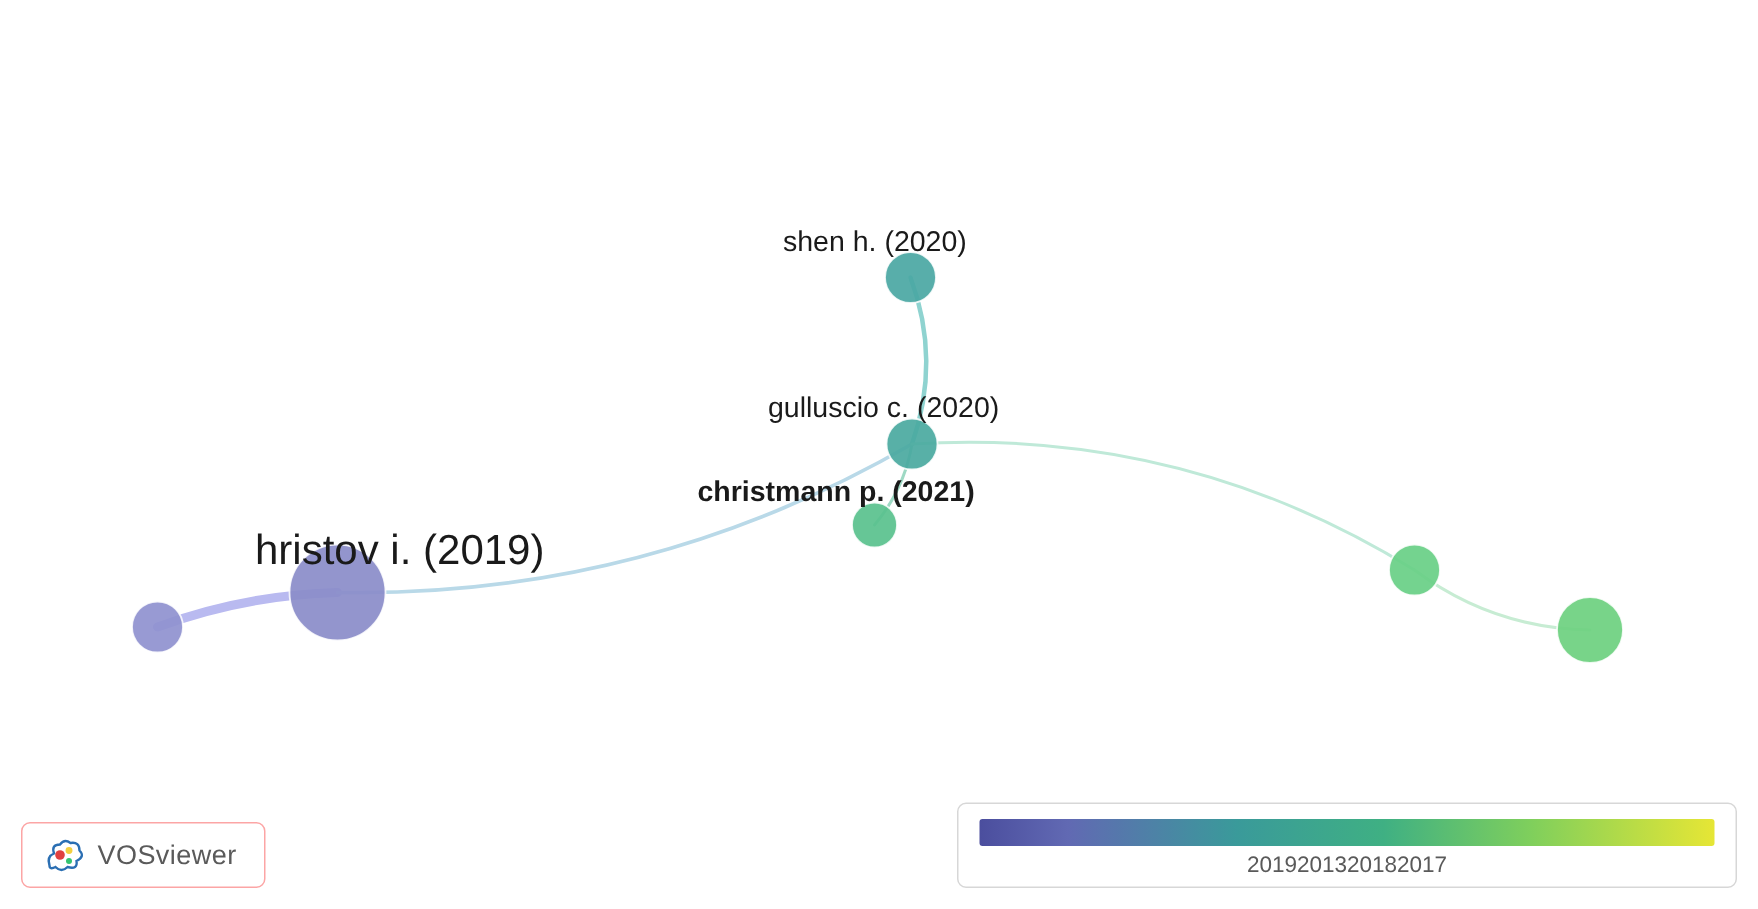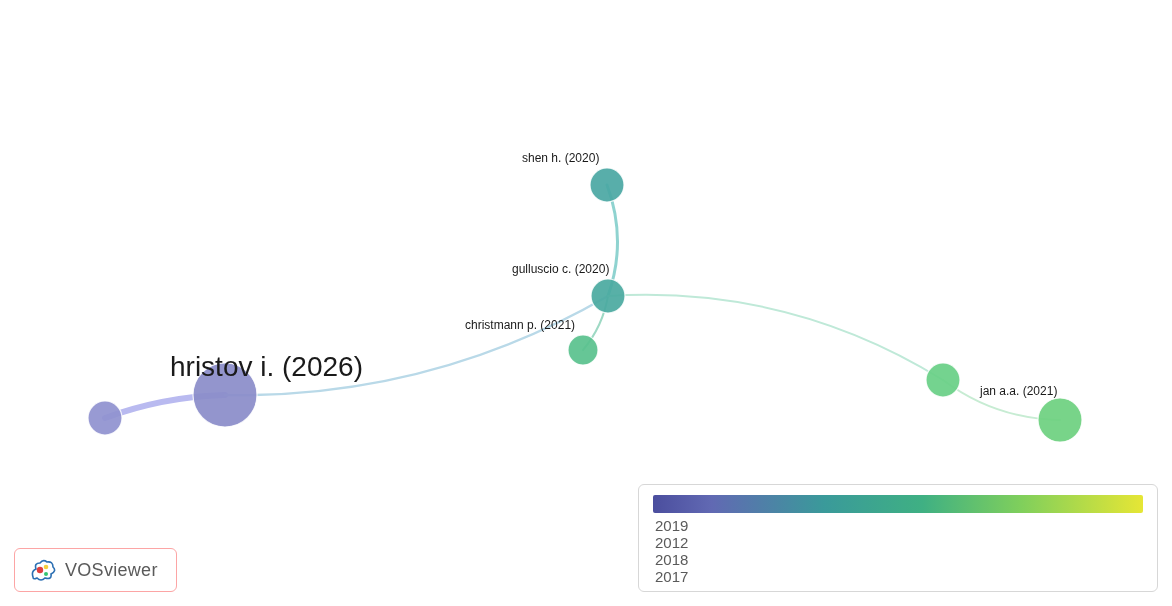--- a/index.html
+++ b/index.html
@@ -19,21 +19,21 @@
     height: 606px;
   }
   .node-label {
     position: absolute;
     font-size: 20px;
     color: #1a1a1a;
     white-space: nowrap;
     pointer-events: none;
   }
   .node-label.large { font-size: 28px; }
-  .node-label.med   { font-size: 12px; }
+  .node-label.med   { font-size: 19px; }
 
   
   .brand-box {
     position: absolute;
     left: 14px;
     bottom: 14px;
     padding: 8px 18px 8px 14px;
     border: 1px solid #fca5a5;
     border-radius: 6px;
     background: #ffffff;
@@ -62,21 +62,20 @@
     width: 100%;
     border-radius: 2px;
   }
   .legend-ticks {
     display: flex;
     justify-content: center;
     font-size: 15px;
     color: #5a5a5a;
     margin-top: 4px;
     padding: 0 2px;
-    flex-direction: column;
   }
 </style>
 </head>
 <body>
 
 <svg class="canvas" width="1172" height="606" viewBox="0 0 1172 606">
   <defs>
     <linearGradient id="legendGrad" x1="0%" y1="0%" x2="100%" y2="0%">
         <stop offset="0%" stop-color="#4b4e9e"></stop>
         <stop offset="12%" stop-color="#6169b3"></stop>
@@ -99,38 +98,37 @@
       <circle cx="105" cy="418" r="17" fill="#8f91cf" fill-opacity="0.92" stroke="rgba(255,255,255,0.85)" stroke-width="1.2"></circle>
       <circle cx="607" cy="185" r="17" fill="#4aa7a3" fill-opacity="0.92" stroke="rgba(255,255,255,0.85)" stroke-width="1.2"></circle>
       <circle cx="608" cy="296" r="17" fill="#4aa99f" fill-opacity="0.92" stroke="rgba(255,255,255,0.85)" stroke-width="1.2"></circle>
       <circle cx="583" cy="350" r="15" fill="#59c18d" fill-opacity="0.92" stroke="rgba(255,255,255,0.85)" stroke-width="1.2"></circle>
       <circle cx="943" cy="380" r="17" fill="#68cf85" fill-opacity="0.92" stroke="rgba(255,255,255,0.85)" stroke-width="1.2"></circle>
       <circle cx="1060" cy="420" r="22" fill="#6dd07f" fill-opacity="0.92" stroke="rgba(255,255,255,0.85)" stroke-width="1.2"></circle>
     </g>
 </svg>
 
 <div id="labels-layer" class="canvas">
-    <div class="node-label large" style="left: 170px; top: 351px;">hristov i. (2026)</div>
+    <div class="node-label large" style="left: 170px; top: 351px;">hristov i. (2019)</div>
     <div class="node-label med" style="left: 522px; top: 151px;">shen h. (2020)</div>
     <div class="node-label med" style="left: 512px; top: 262px;">gulluscio c. (2020)</div>
-    <div class="node-label med" style="left: 465px; top: 318px;">christmann p. (2021)</div>
-    <div class="node-label med" style="left: 980px; top: 384px;">jan a.a. (2021)</div>
+    <div class="node-label med" style="left: 465px; top: 318px; font-weight: bold;">christmann p. (2021)</div>
   </div>
 
 <div class="brand-box">
   <svg width="28" height="26" viewBox="0 0 28 26">
     <path d="M4 20 Q2 14 7 12 Q5 6 11 6 Q14 2 18 5 Q24 4 24 10 Q28 14 22 17 Q23 23 16 21 Q12 25 8 21 Q4 23 4 20 Z" fill="none" stroke="#2b6fb3" stroke-width="1.6"></path>
     <circle cx="11" cy="13" r="3.2" fill="#e04040"></circle>
     <circle cx="17" cy="10" r="2.3" fill="#f4d03f"></circle>
     <circle cx="17" cy="17" r="2.0" fill="#34c471"></circle>
   </svg>
   <span>VOSviewer</span>
 </div>
 
 <div class="legend-box">
   <div class="legend-gradient" id="legend-gradient-bar" style="background: linear-gradient(to right, rgb(75, 78, 158) 0%, rgb(97, 105, 179) 12%, rgb(58, 154, 154) 35%, rgb(63, 176, 131) 55%, rgb(127, 207, 92) 75%, rgb(230, 230, 53) 100%);"></div>
   <div class="legend-ticks">
     <span>2019</span>
-    <span>2012</span>
+    <span>2013</span>
     <span>2018</span>
     <span>2017</span>
   </div>
 </div>
 
 </body></html>

